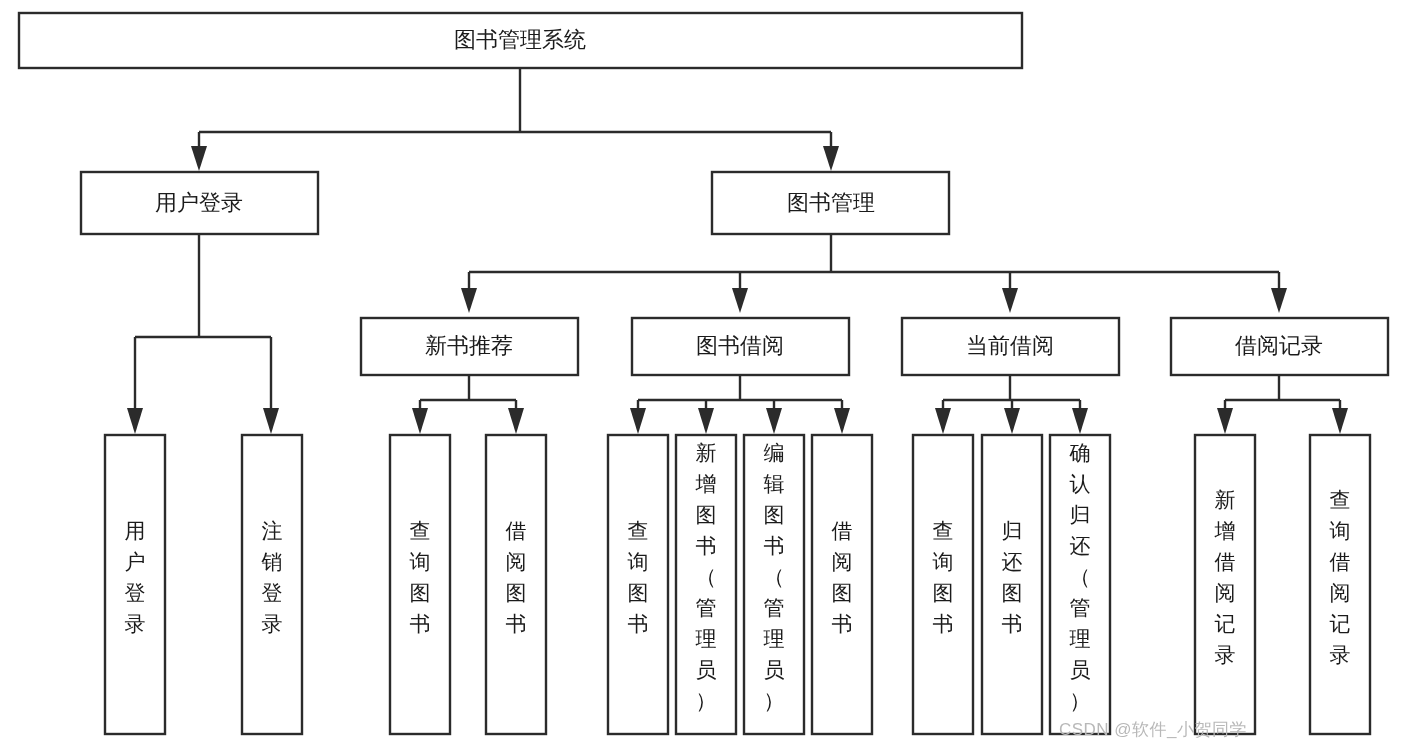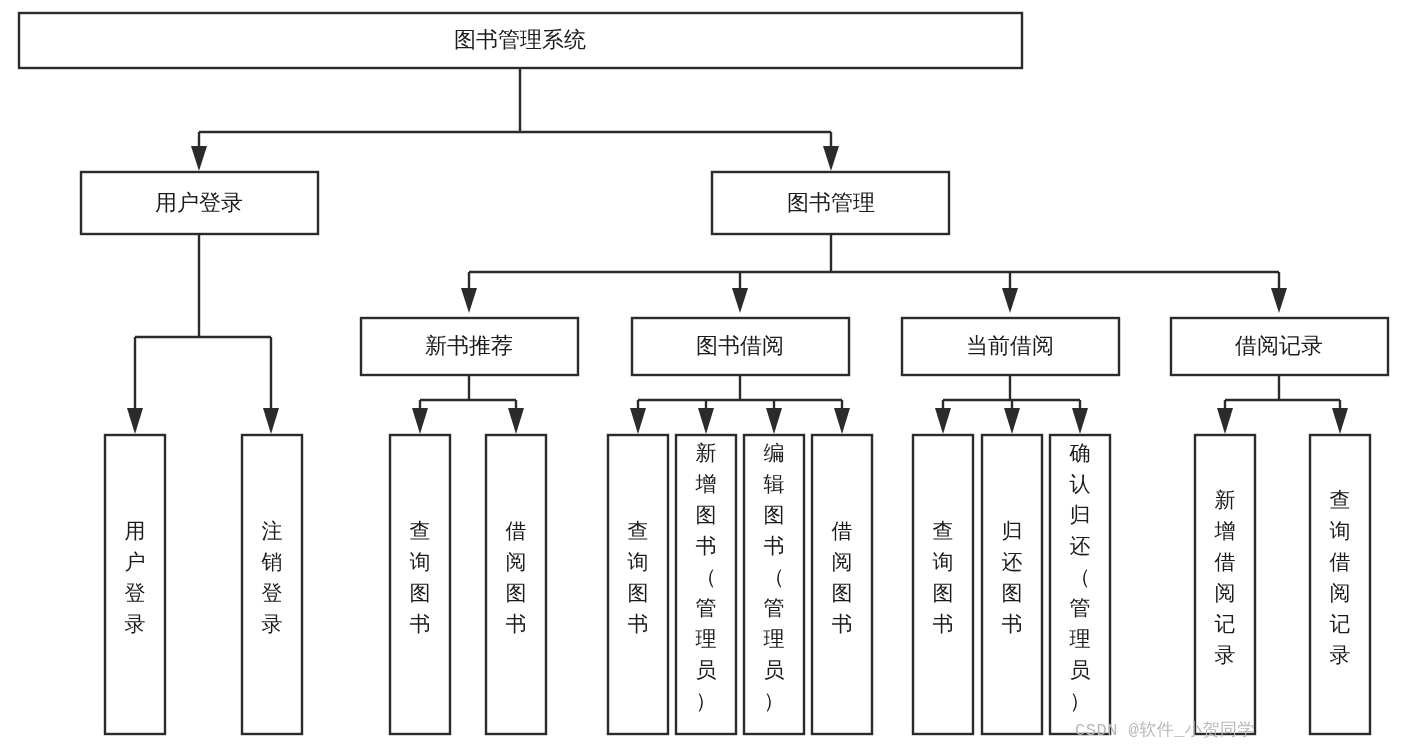--- a/index.html
+++ b/index.html
@@ -49,23 +49,23 @@
     dominant-baseline: middle;
   }
   .node-label-v {
     font-family: "Liberation Sans", "DejaVu Sans", sans-serif;
     font-size: 21px;
     fill: #1b1b1b;
     text-anchor: middle;
   }
   .watermark-text {
     position: absolute;
-    right: 2px;
+    right: 10px;
     bottom: 6px;
-    font-family: Liberation Mono, monospace;
+    font-family: Liberation Sans, sans-serif;
     font-size: 17px;
     color: #b8b8b8;
     letter-spacing: 0.5px;
     white-space: nowrap;
     user-select: none;
   }
 </style>
 </head>
 <body>
 

